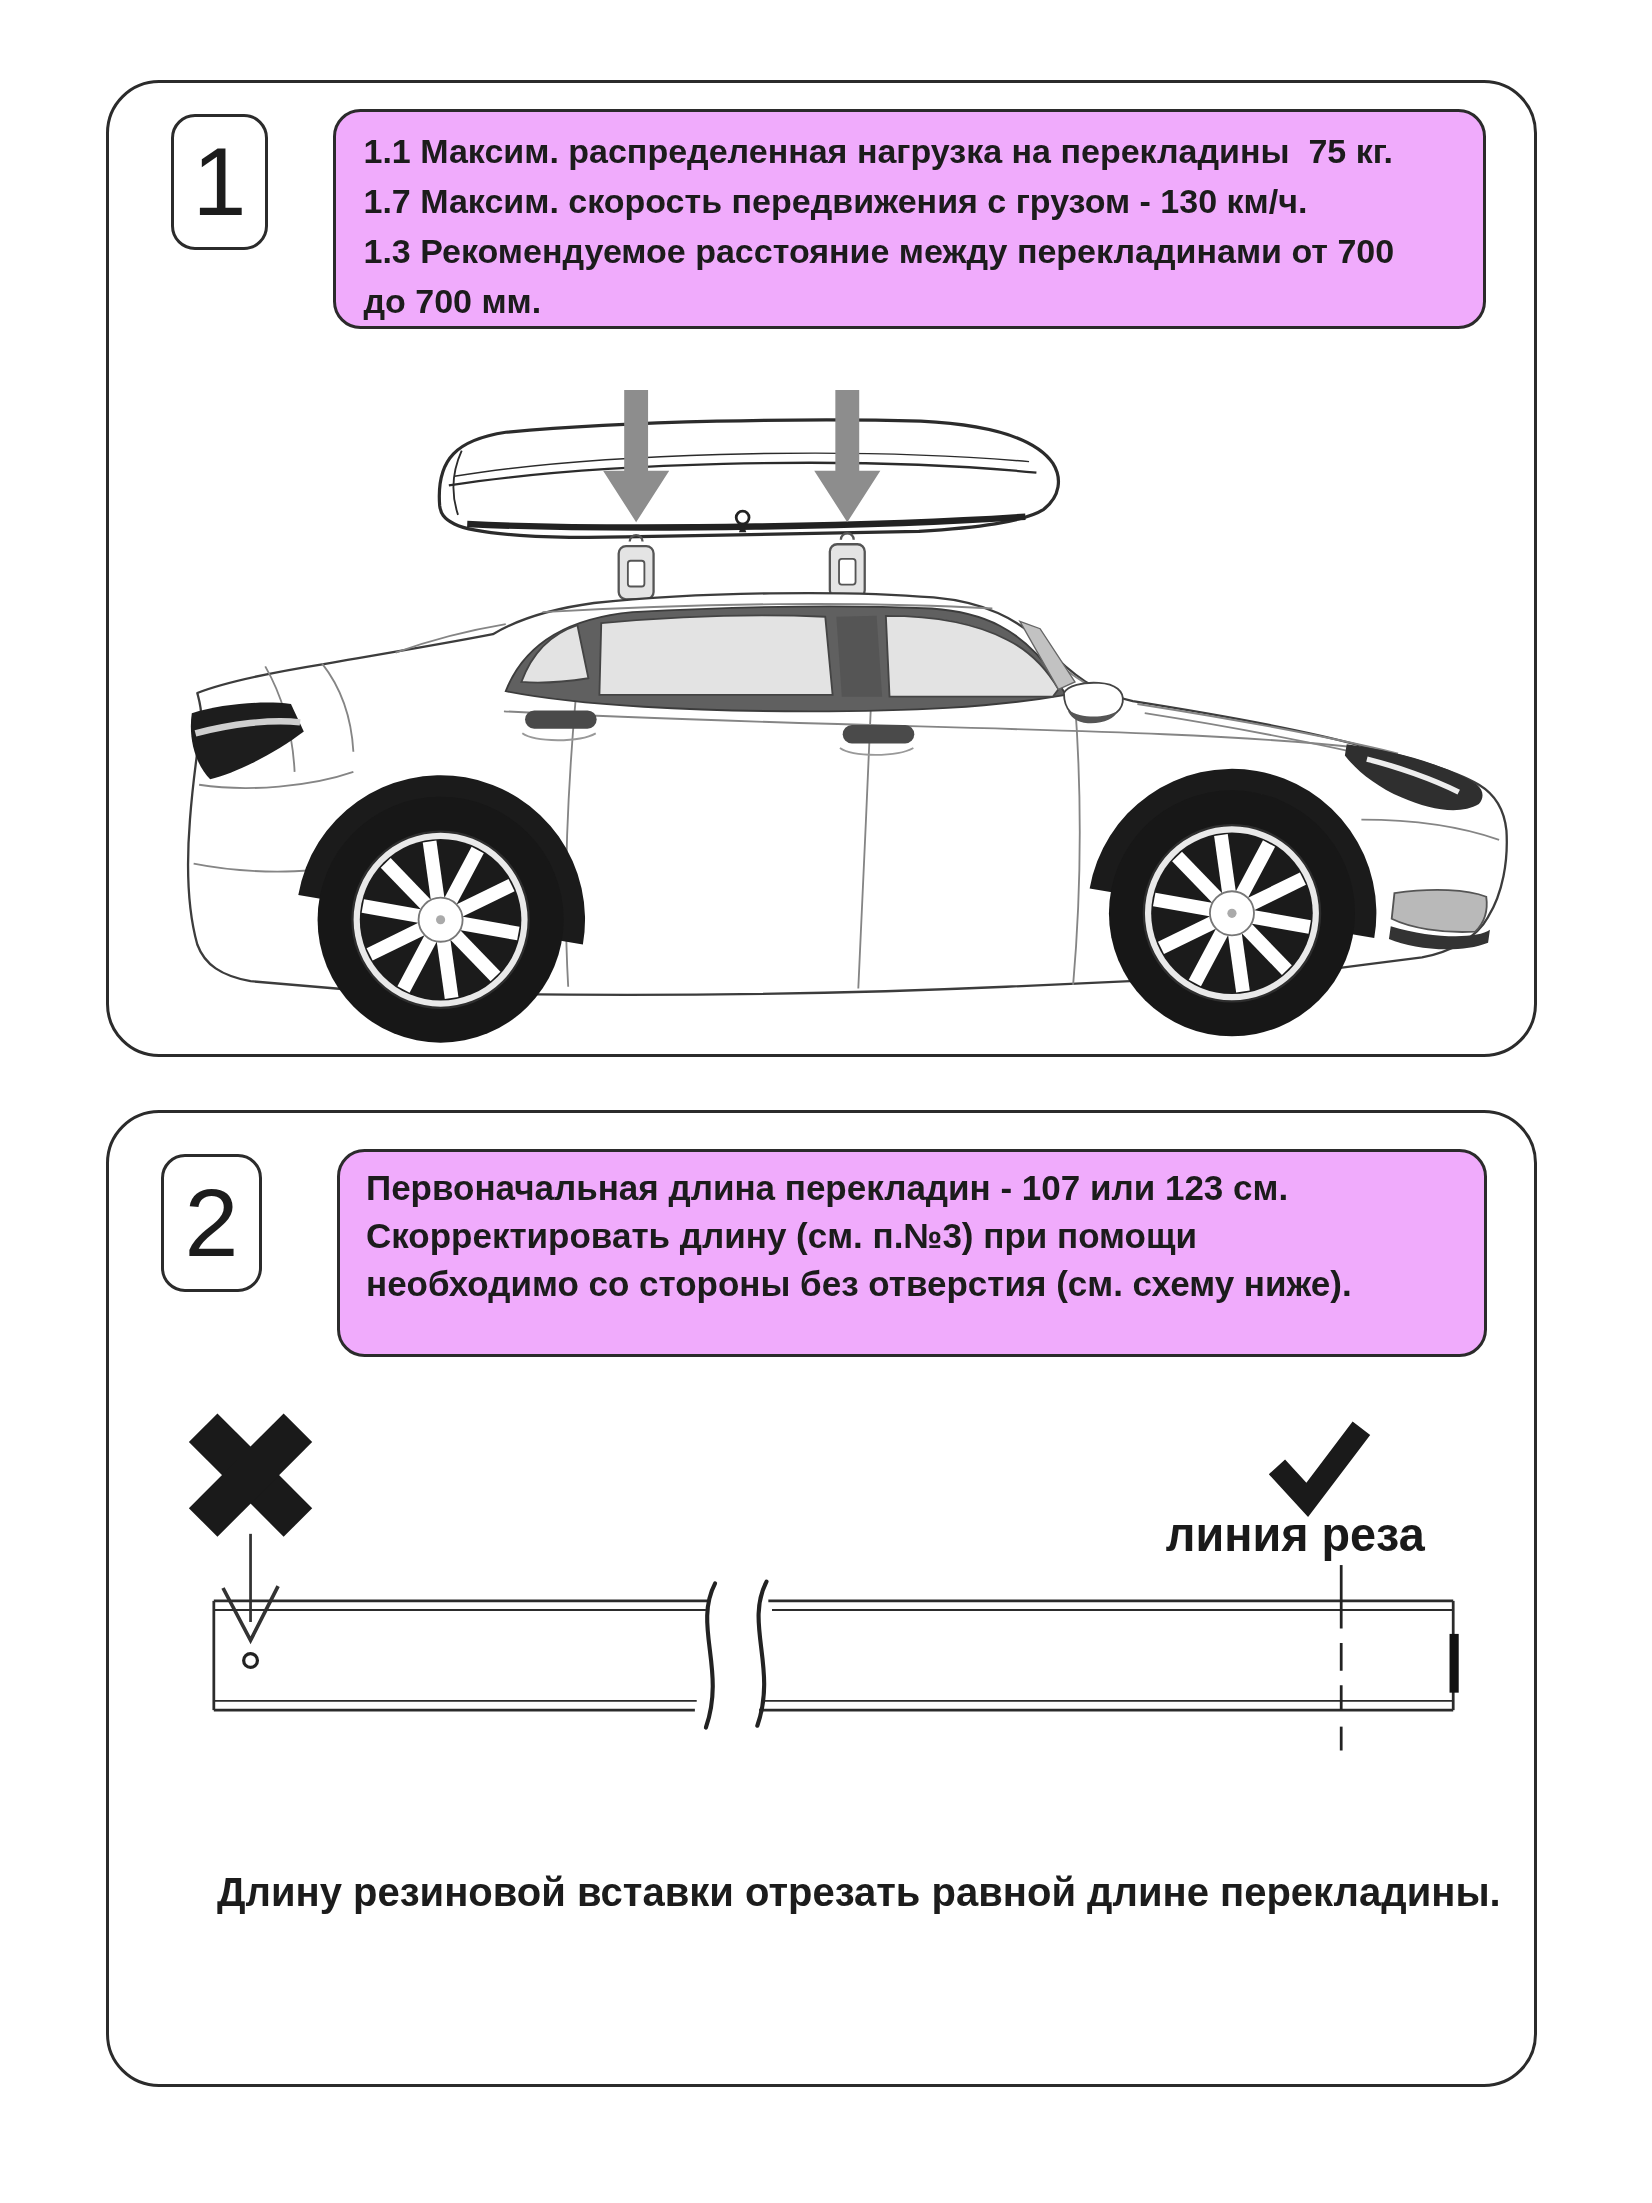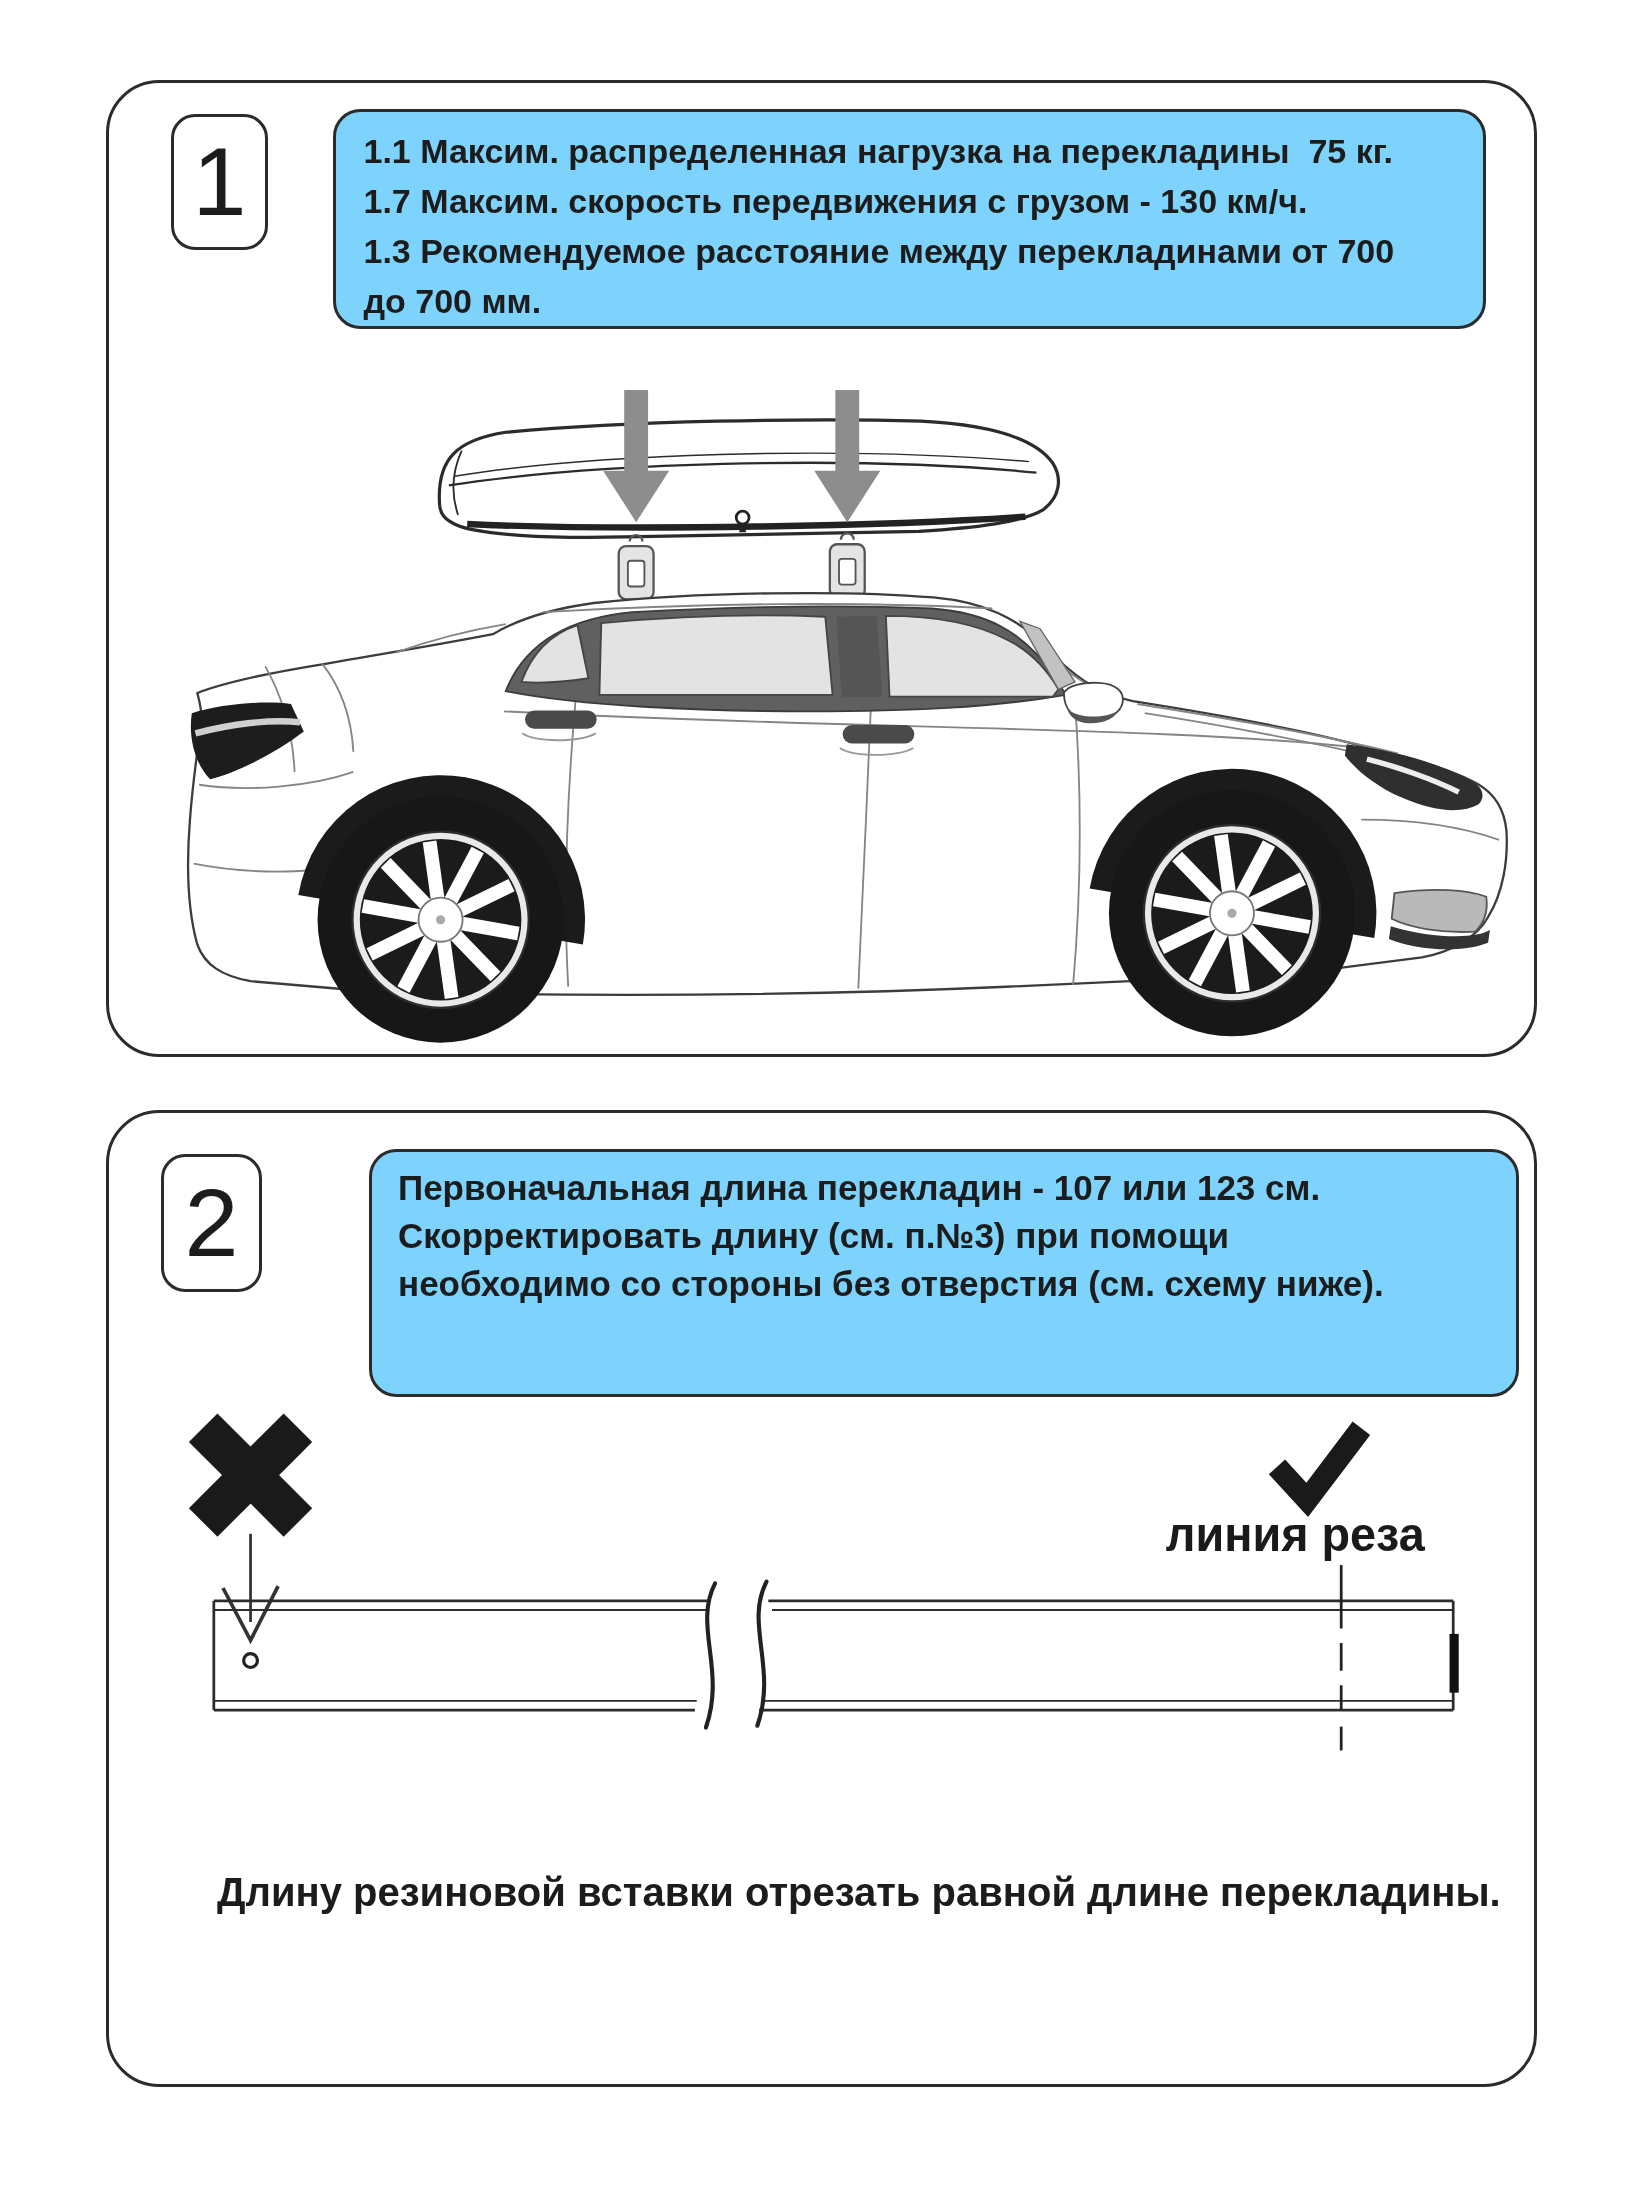--- a/index.html
+++ b/index.html
@@ -7,23 +7,23 @@
         font-family:"Liberation Sans",sans-serif;color:#1c1c1c;overflow:hidden;}
   .panel{position:absolute;left:106px;width:1431px;height:977px;box-sizing:border-box;
          border:3.7px solid #2b2b2b;border-radius:53px;background:#fff;}
   #panel1{top:80px;}
   #panel2{top:1110px;}
   .badge{position:absolute;box-sizing:border-box;border:3.7px solid #2b2b2b;border-radius:24px;
          display:flex;align-items:center;justify-content:center;
          font-size:97px;font-weight:400;color:#1c1c1c;background:#fff;}
   #panel1 .badge{left:62px;top:31px;width:97px;height:136px;}
   #panel2 .badge{left:52px;top:41px;width:101px;height:138px;}
-  .instr{position:absolute;box-sizing:border-box;border:3.7px solid #2b2b2b;border-radius:27.5px;background:#7dd3fc;}
+  .instr{position:absolute;box-sizing:border-box;border:3.7px solid #2b2b2b;border-radius:27.5px;background:#f0abfc;}
   #panel1 .instr{left:224px;top:26px;width:1153px;height:220px;padding:13.8px 9.2px 0 27.5px;}
-  #panel2 .instr{left:228px;top:36px;width:1150px;height:248px;padding:12px 9.2px 0 26px;margin-left:32px;}
+  #panel2 .instr{left:228px;top:36px;width:1150px;height:208px;padding:12px 9.2px 0 26px;}
   .ln{font-weight:bold;font-size:34px;line-height:50px;white-space:pre;}
   #panel2 .ln{font-size:35px;line-height:48px;}
   .fig1{position:absolute;left:1.8px;top:307px;width:1423px;height:661px;}
   .fig2{position:absolute;left:1.8px;top:272px;width:1423px;height:395px;}
   .note{position:absolute;left:108px;top:757px;font-weight:bold;font-size:40px;white-space:pre;}
 </style>
 </head>
 <body>
 
 <div class="page">

